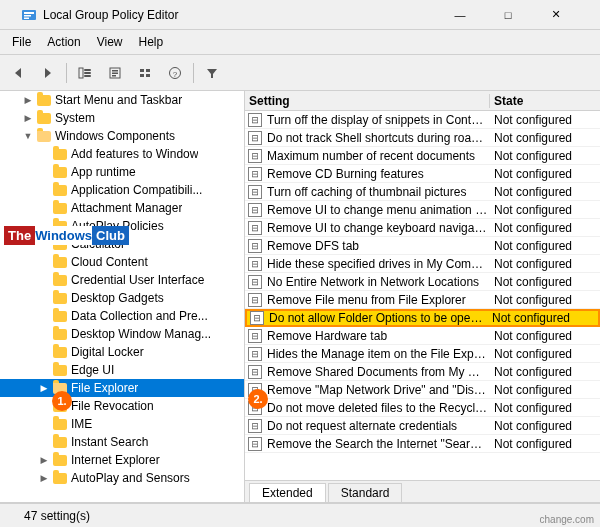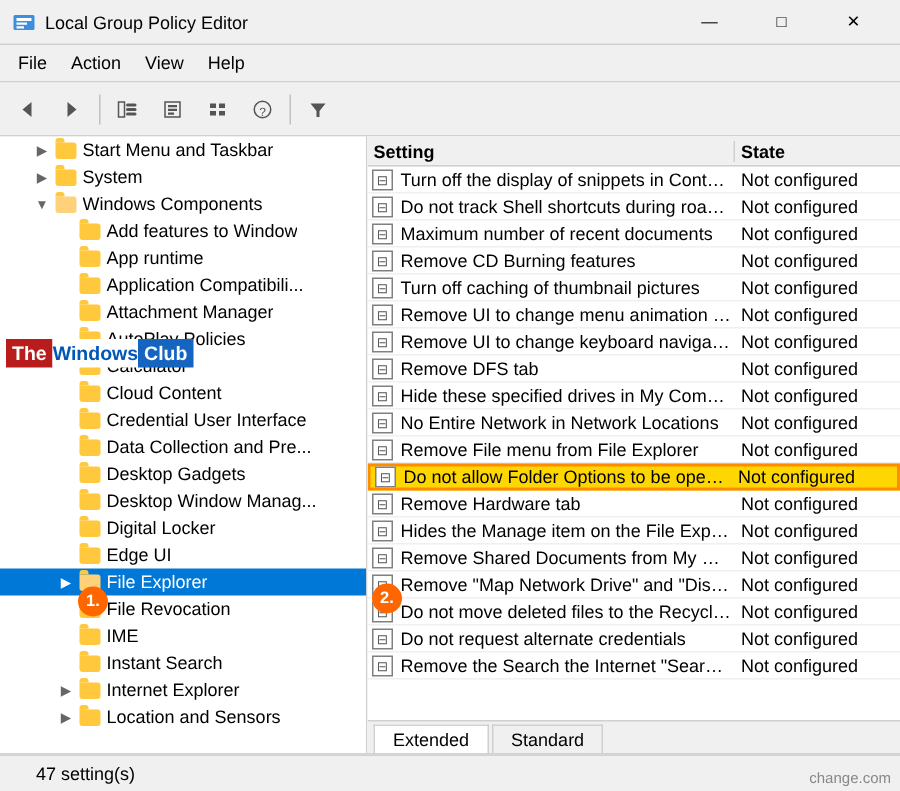--- a/index.html
+++ b/index.html
@@ -11,21 +11,21 @@
       height: 527px;
       overflow: hidden;
     }
 
     
     .title-bar {
       background: #f0f0f0;
       height: 30px;
       display: flex;
       align-items: center;
-      padding: 0 8px;
+      padding: 0 21px;
       border-bottom: 1px solid #d0d0d0;
       user-select: none;
     }
     .title-bar-icon {
       width: 16px;
       height: 16px;
       margin-right: 6px;
       display: flex;
       align-items: center;
       justify-content: center;
@@ -490,29 +490,29 @@
             <div class="folder-icon"></div>
           </div>
         <span class="tree-label">Credential User Interface</span>
       </div>
 
       <div class="tree-item tree-indent-2">
         <div class="tree-expand">&nbsp;</div>
         <div class="tree-icon">
             <div class="folder-icon"></div>
           </div>
+        <span class="tree-label">Desktop Gadgets</span>
+      </div>
+
+      <div class="tree-item tree-indent-2">
+        <div class="tree-expand">&nbsp;</div>
+        <div class="tree-icon">
+            <div class="folder-icon"></div>
+          </div>
         <span class="tree-label">Data Collection and Pre...</span>
-      </div>
-
-      <div class="tree-item tree-indent-2">
-        <div class="tree-expand">&nbsp;</div>
-        <div class="tree-icon">
-            <div class="folder-icon"></div>
-          </div>
-        <span class="tree-label">Desktop Gadgets</span>
       </div>
 
       <div class="tree-item tree-indent-2">
         <div class="tree-expand">&nbsp;</div>
         <div class="tree-icon">
             <div class="folder-icon"></div>
           </div>
         <span class="tree-label">Desktop Window Manag...</span>
       </div>
 
@@ -570,21 +570,21 @@
             <div class="folder-icon"></div>
           </div>
         <span class="tree-label">Internet Explorer</span>
       </div>
 
       <div class="tree-item tree-indent-2">
         <div class="tree-expand">▶</div>
         <div class="tree-icon">
             <div class="folder-icon"></div>
           </div>
-        <span class="tree-label">Location and Sensors</span>
+        <span class="tree-label">AutoPlay and Sensors</span>
       </div>
 
     </div>
 
     <div class="settings-panel">
 
       <div class="settings-header">
         <div class="settings-col-setting">
           <span>Setting</span>
         </div>

